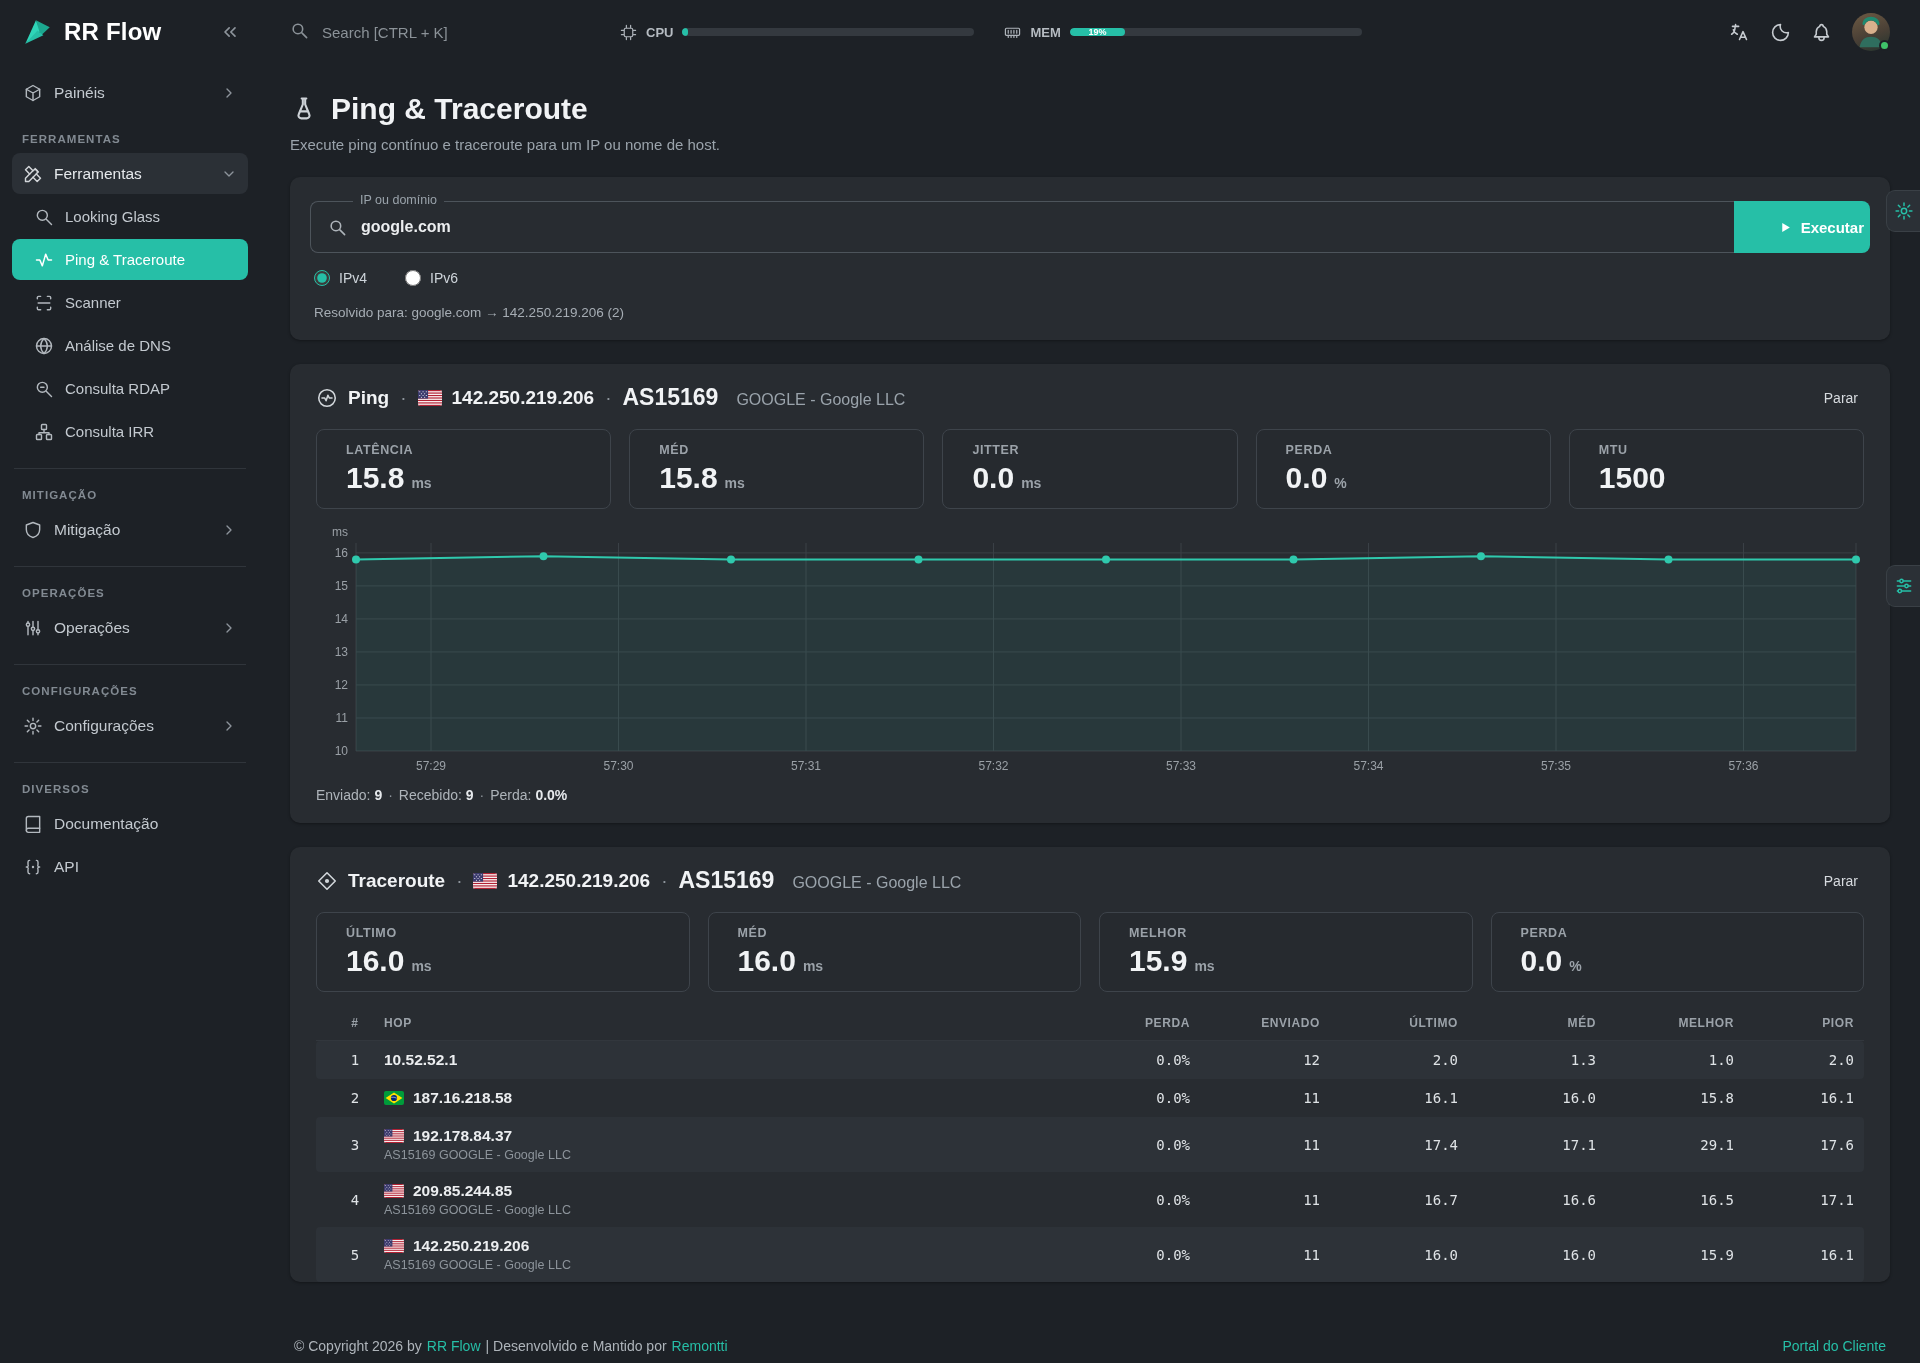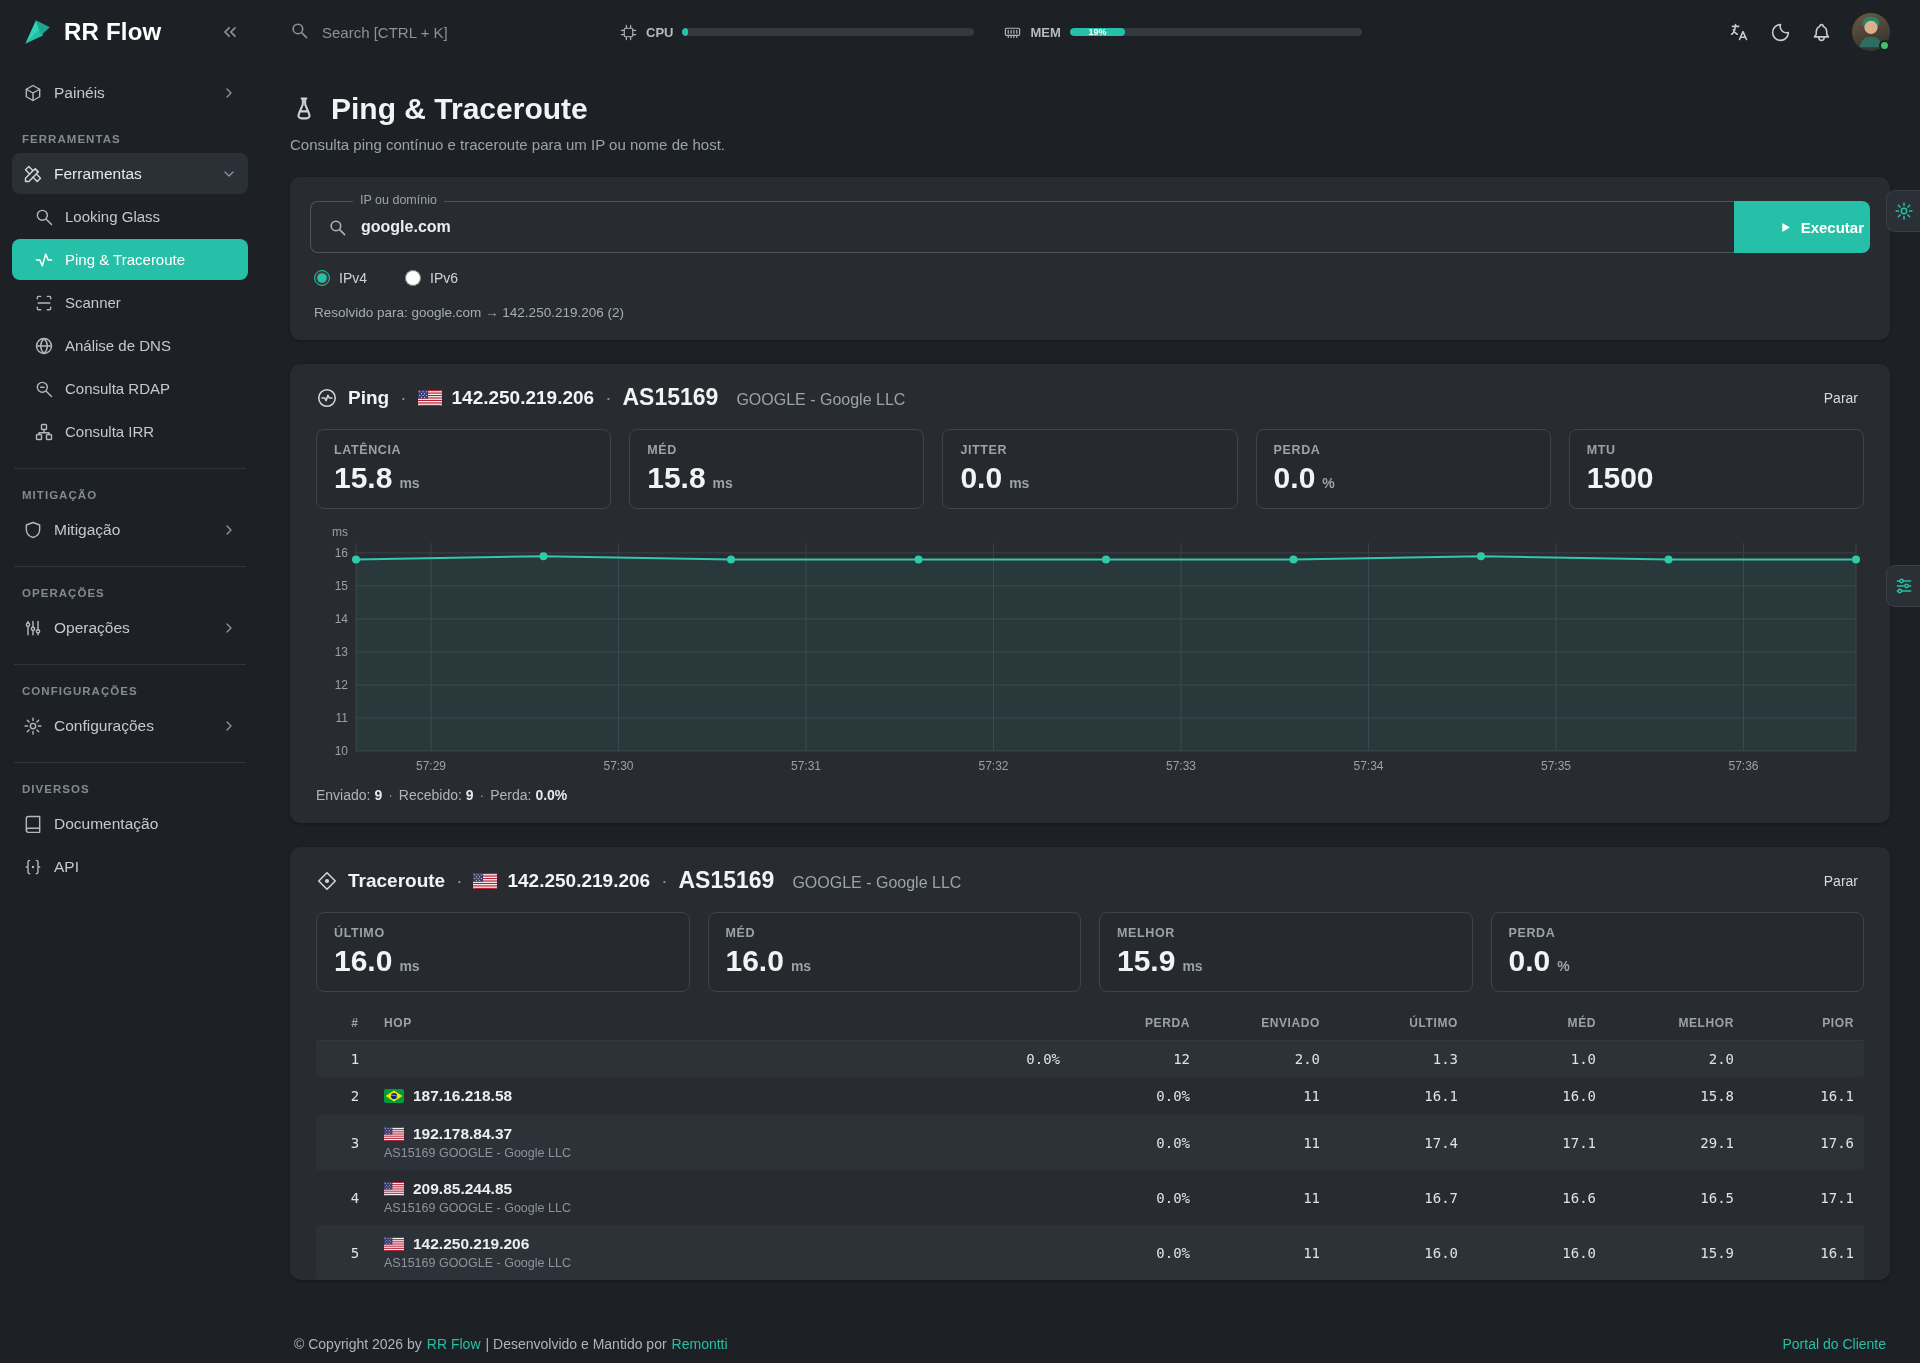--- a/index.html
+++ b/index.html
@@ -104,21 +104,21 @@
   .ch-title{font-size:19px;font-weight:600;color:#f1f3f5}
   .ch-dot{color:#8d949b;font-size:19px;padding:0 1px}
   .flag{width:24px;height:16px;border-radius:2px;overflow:hidden;flex-shrink:0}
   .flag-sm{width:20px;height:14px;border-radius:2px;overflow:hidden;flex-shrink:0}
   .ch-ip{font-size:19px;font-weight:700;color:#f1f3f5}
   .ch-asn{font-size:23px;font-weight:700;color:#f1f3f5}
   .ch-org{font-size:16px;color:var(--muted);margin-left:8px;padding-top:5px}
   .btn-stop{margin-left:auto;background:none;border:none;color:#d7dbdf;font-size:14px;cursor:pointer;font-family:inherit;padding:4px 6px}
 
   .stats-row{display:flex;gap:18px;padding:0 26px;margin-top:18px}
-  .stat-box{flex:1;border:1px solid var(--card-border);border-radius:8px;padding:13px 17px 14px;background:#262a2f}
+  .stat-box{flex:1;border:1px solid var(--card-border);border-radius:8px;padding:13px 29px 14px;background:#262a2f}
   .stat-label{font-size:12.5px;letter-spacing:.05em;color:#9ba2a9;font-weight:600}
   .stat-value-row{display:flex;align-items:baseline;gap:7px;margin-top:4px}
   .stat-value{font-size:30px;font-weight:700;color:#f1f3f5;line-height:1.1}
   .stat-unit{font-size:14px;color:#9ba2a9;font-weight:600}
   .stat-unit:empty{display:none}
 
   .chart-wrap{margin:16px 26px 0}
   .chart-wrap svg{display:block;width:100%}
   .ping-summary{padding:10px 26px 20px;font-size:14px;color:#aeb4ba}
   .ping-summary b{color:#e6e9ec;font-weight:700}
@@ -464,21 +464,21 @@
 
       <div class="page-head">
         <span class="ph-icon">
           <svg viewBox="0 0 24 24" fill="none" stroke="currentColor" stroke-width="1.8" stroke-linecap="round" stroke-linejoin="round">
               <path d="M10 3h4M11 3v5l-3.5 8.5A2.4 2.4 0 0 0 9.7 20h4.6a2.4 2.4 0 0 0 2.2-3.5L13 8V3"></path>
               <path d="M9 14h6"></path>
             </svg>
         </span>
         <h1 class="page-title">Ping &amp; Traceroute</h1>
       </div>
-      <p class="page-subtitle">Consulta ping contínuo e traceroute para um IP ou nome de host.</p>
+      <p class="page-subtitle">Execute ping contínuo e traceroute para um IP ou nome de host.</p>
 
       <section class="card form-card">
         <div class="host-row">
           <div class="host-field">
             <span class="host-label">IP ou domínio</span>
             <span class="hf-icon">
               <svg viewBox="0 0 24 24" fill="none" stroke="currentColor" stroke-width="2" stroke-linecap="round" stroke-linejoin="round">
                   <circle cx="10" cy="10" r="6"></circle>
                   <path d="M21 21l-6-6"></path>
                 </svg>
@@ -676,20 +676,26 @@
             <div class="th r">PERDA</div>
             <div class="th r">ENVIADO</div>
             <div class="th r">ÚLTIMO</div>
             <div class="th r">MÉD</div>
             <div class="th r">MELHOR</div>
             <div class="th r">PIOR</div>
           </div>
 
           <div class="tgrid trow">
             <div class="td c num">1</div>
+            <div class="td">
+              <div class="hop-main">
+                  <span class="hop-ip">10.52.52.1</span>
+                </div>
+
+            </div>
             <div class="td r num">0.0%</div>
             <div class="td r num">12</div>
             <div class="td r num">2.0</div>
             <div class="td r num">1.3</div>
             <div class="td r num">1.0</div>
             <div class="td r num">2.0</div>
           </div>
 
           <div class="tgrid trow">
             <div class="td c num">2</div>

